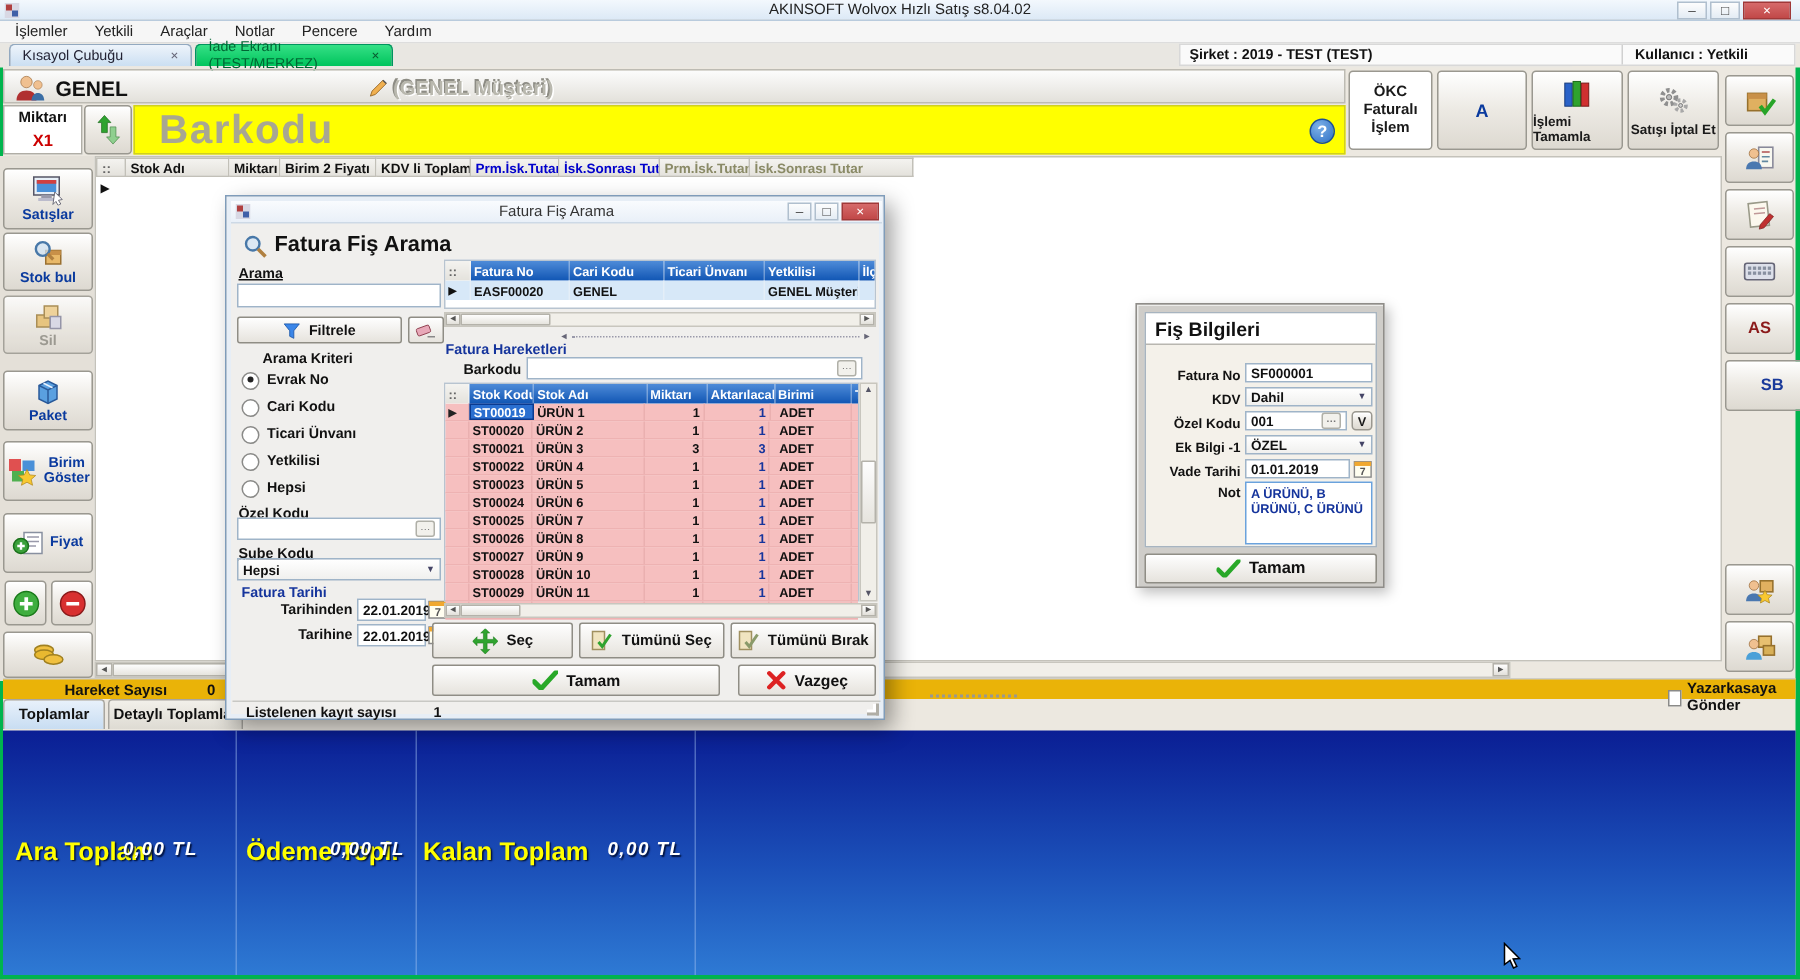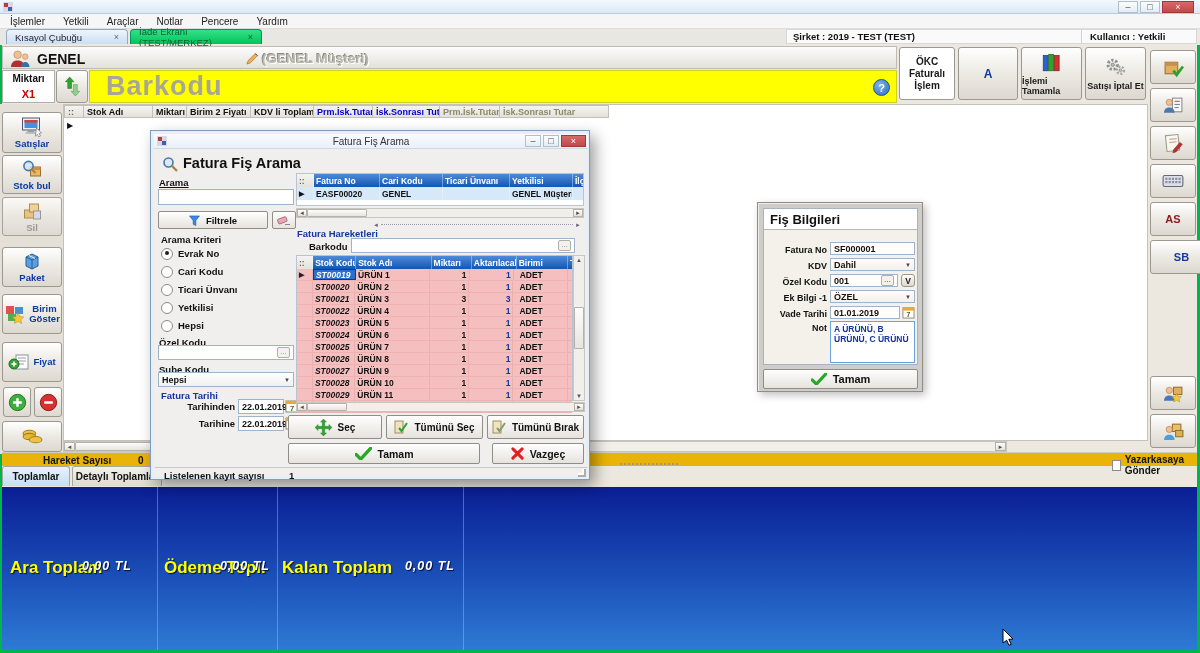--- a/index.html
+++ b/index.html
@@ -76,21 +76,21 @@
   .rlbl{font-weight:bold;font-size:9.5px;}
   
   .thdr{display:flex;}
   .thcell{background:linear-gradient(#4e8bd8,#1156b4);color:#fff;font-size:8.5px;font-weight:bold;
           border-right:1px solid rgba(255,255,255,.35);display:flex;align-items:center;padding:0 2px;
           white-space:nowrap;overflow:hidden;}
   .invrow{background:#d7e8f8;display:flex;font-size:8.5px;font-weight:bold;}
   .icell{display:flex;align-items:center;padding:0 2px;border-right:1px solid #e4eef8;white-space:nowrap;overflow:hidden;}
   .srow{display:flex;height:11px;background:#f6bfbf;border-bottom:1px solid #eeb2b2;font-size:8.5px;font-weight:bold;}
   .sc{display:flex;align-items:center;padding:0 2px;border-right:1px solid #eab0b0;white-space:nowrap;overflow:hidden;}
-  .sc.m{width:12px;}.sc.c1{width:41px;font-style:italic;}.sc.c2{width:76px;}.sc.c3{width:38px;justify-content:flex-end;}
+  .sc.m{width:12px;}.sc.c1{width:41px;}.sc.c2{width:76px;}.sc.c3{width:38px;justify-content:flex-end;}
   .sc.c4{width:43px;justify-content:flex-end;color:#15349c;}.sc.c5{width:50px;padding-left:6px;}.sc.c6{flex:1;border-right:none;}
   .srow:nth-of-type(1) .c1{background:#2a6fd0;color:#fff;border:1px solid #0a3a90;}
   .srow:nth-of-type(1) .m::before{content:"\25B6";font-size:7px;color:#222;}
   .vscroll{background:#f1efe9;border:1px solid #c8c6be;display:flex;flex-direction:column;justify-content:space-between;align-items:center;}
   .dbtn{background:linear-gradient(#fefefe,#e6e3dd);border:1px solid #8f8d85;border-radius:2px;
         display:flex;align-items:center;justify-content:center;gap:6px;font-weight:bold;font-size:10px;box-shadow:inset 0 1px 0 #fff;}
   
   .fispanel{background:#cfcdc9;border:1px solid #8f8d89;box-shadow:inset 1px 1px 0 #ececea,3px 3px 8px rgba(0,0,0,.25);}
   .fisinner{background:#f4f1ea;border:1px solid #a7b4c0;}
   .fistitle{background:#fff;border-bottom:1px solid #b8b6b0;font-size:13px;font-weight:bold;display:flex;align-items:center;padding-left:6px;}
@@ -109,20 +109,21 @@
 <div id="app">
 
   <div class="abs titlebar" style="left:0;top:0;width:1200px;height:14px">
     <span class="abs" style="left:3px;top:2px">
       <svg width="10" height="10" viewBox="0 0 10 10">
           <rect width="10" height="10" fill="#d8d8e4"></rect>
           <rect x="1" y="1" width="4" height="4" fill="#b04040"></rect>
           <rect x="5" y="5" width="4" height="4" fill="#4060a8"></rect>
         </svg>
     </span>
+    <div class="title-text">AKINSOFT Wolvox Hızlı Satış s8.04.02</div>
     <div class="abs winbtn ctr" style="left:1118px;top:1px;width:20px;height:12px">–</div>
     <div class="abs winbtn ctr" style="left:1140px;top:1px;width:20px;height:12px">□</div>
     <div class="abs winbtn close ctr" style="left:1162px;top:1px;width:32px;height:12px">×</div>
   </div>
 
   <div class="abs menubar flex" style="left:0;top:14px;width:1200px;height:15px">
 
   <span class="menu-item">İşlemler</span>
       <span class="menu-item">Yetkili</span>
       <span class="menu-item">Araçlar</span>
@@ -508,21 +509,21 @@
       <span>Filtrele</span>
     </div>
     <div class="abs dbtn" style="left:121px;top:80px;width:24px;height:18px">
       <span>
           <svg width="14" height="12" viewBox="0 0 14 12">
             <rect x="1" y="4" width="9" height="5" rx="1" transform="rotate(-20 5 7)" fill="#e8a8b8" stroke="#904050" stroke-width=".6"></rect>
             <line x1="8" y1="10.5" x2="13" y2="10.5" stroke="#888"></line>
           </svg>
         </span>
     </div>
-    <span class="abs nlbl" style="left:10px;top:103px">Arama Kriteri</span>
+    <span class="abs nlbl" style="left:24px;top:103px">Arama Kriteri</span>
     <div class="abs" style="left:10px;top:116px;width:130px;display:flex;flex-direction:column;gap:5px">
 
         <div class="radiorow">
           <span class="radio"></span>
           <span class="rlbl">Evrak No</span>
         </div>
 
         <div class="radiorow">
           <span class="radio"></span>
           <span class="rlbl">Cari Kodu</span>

